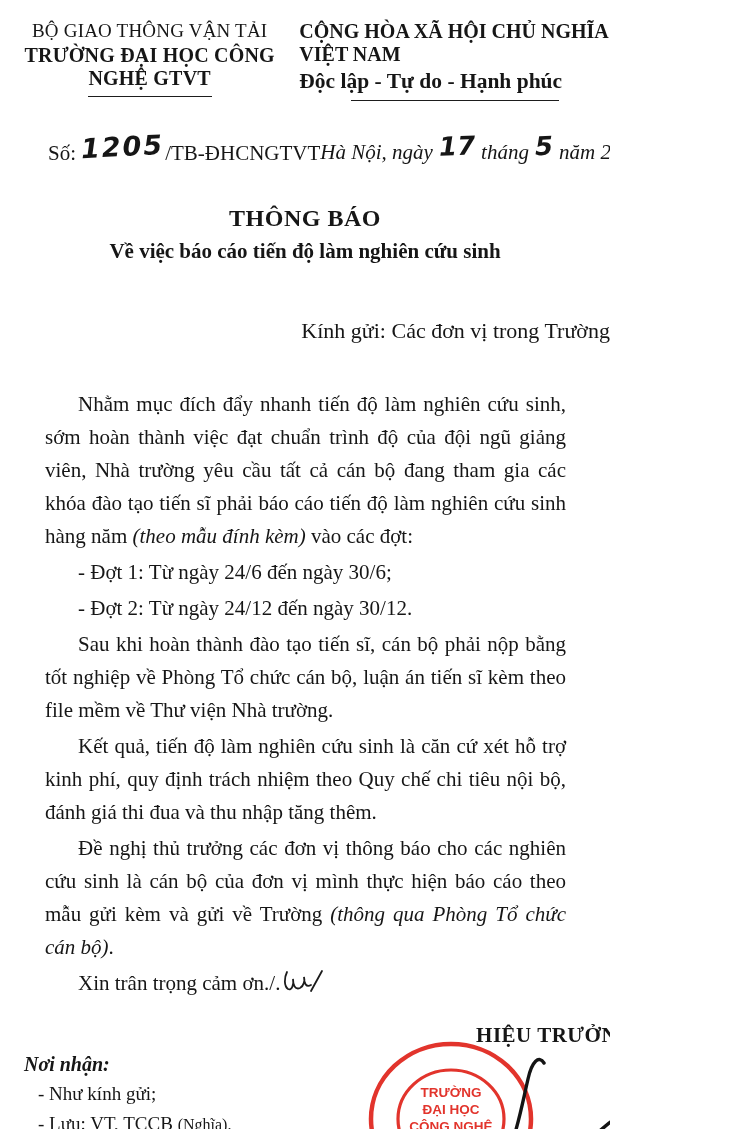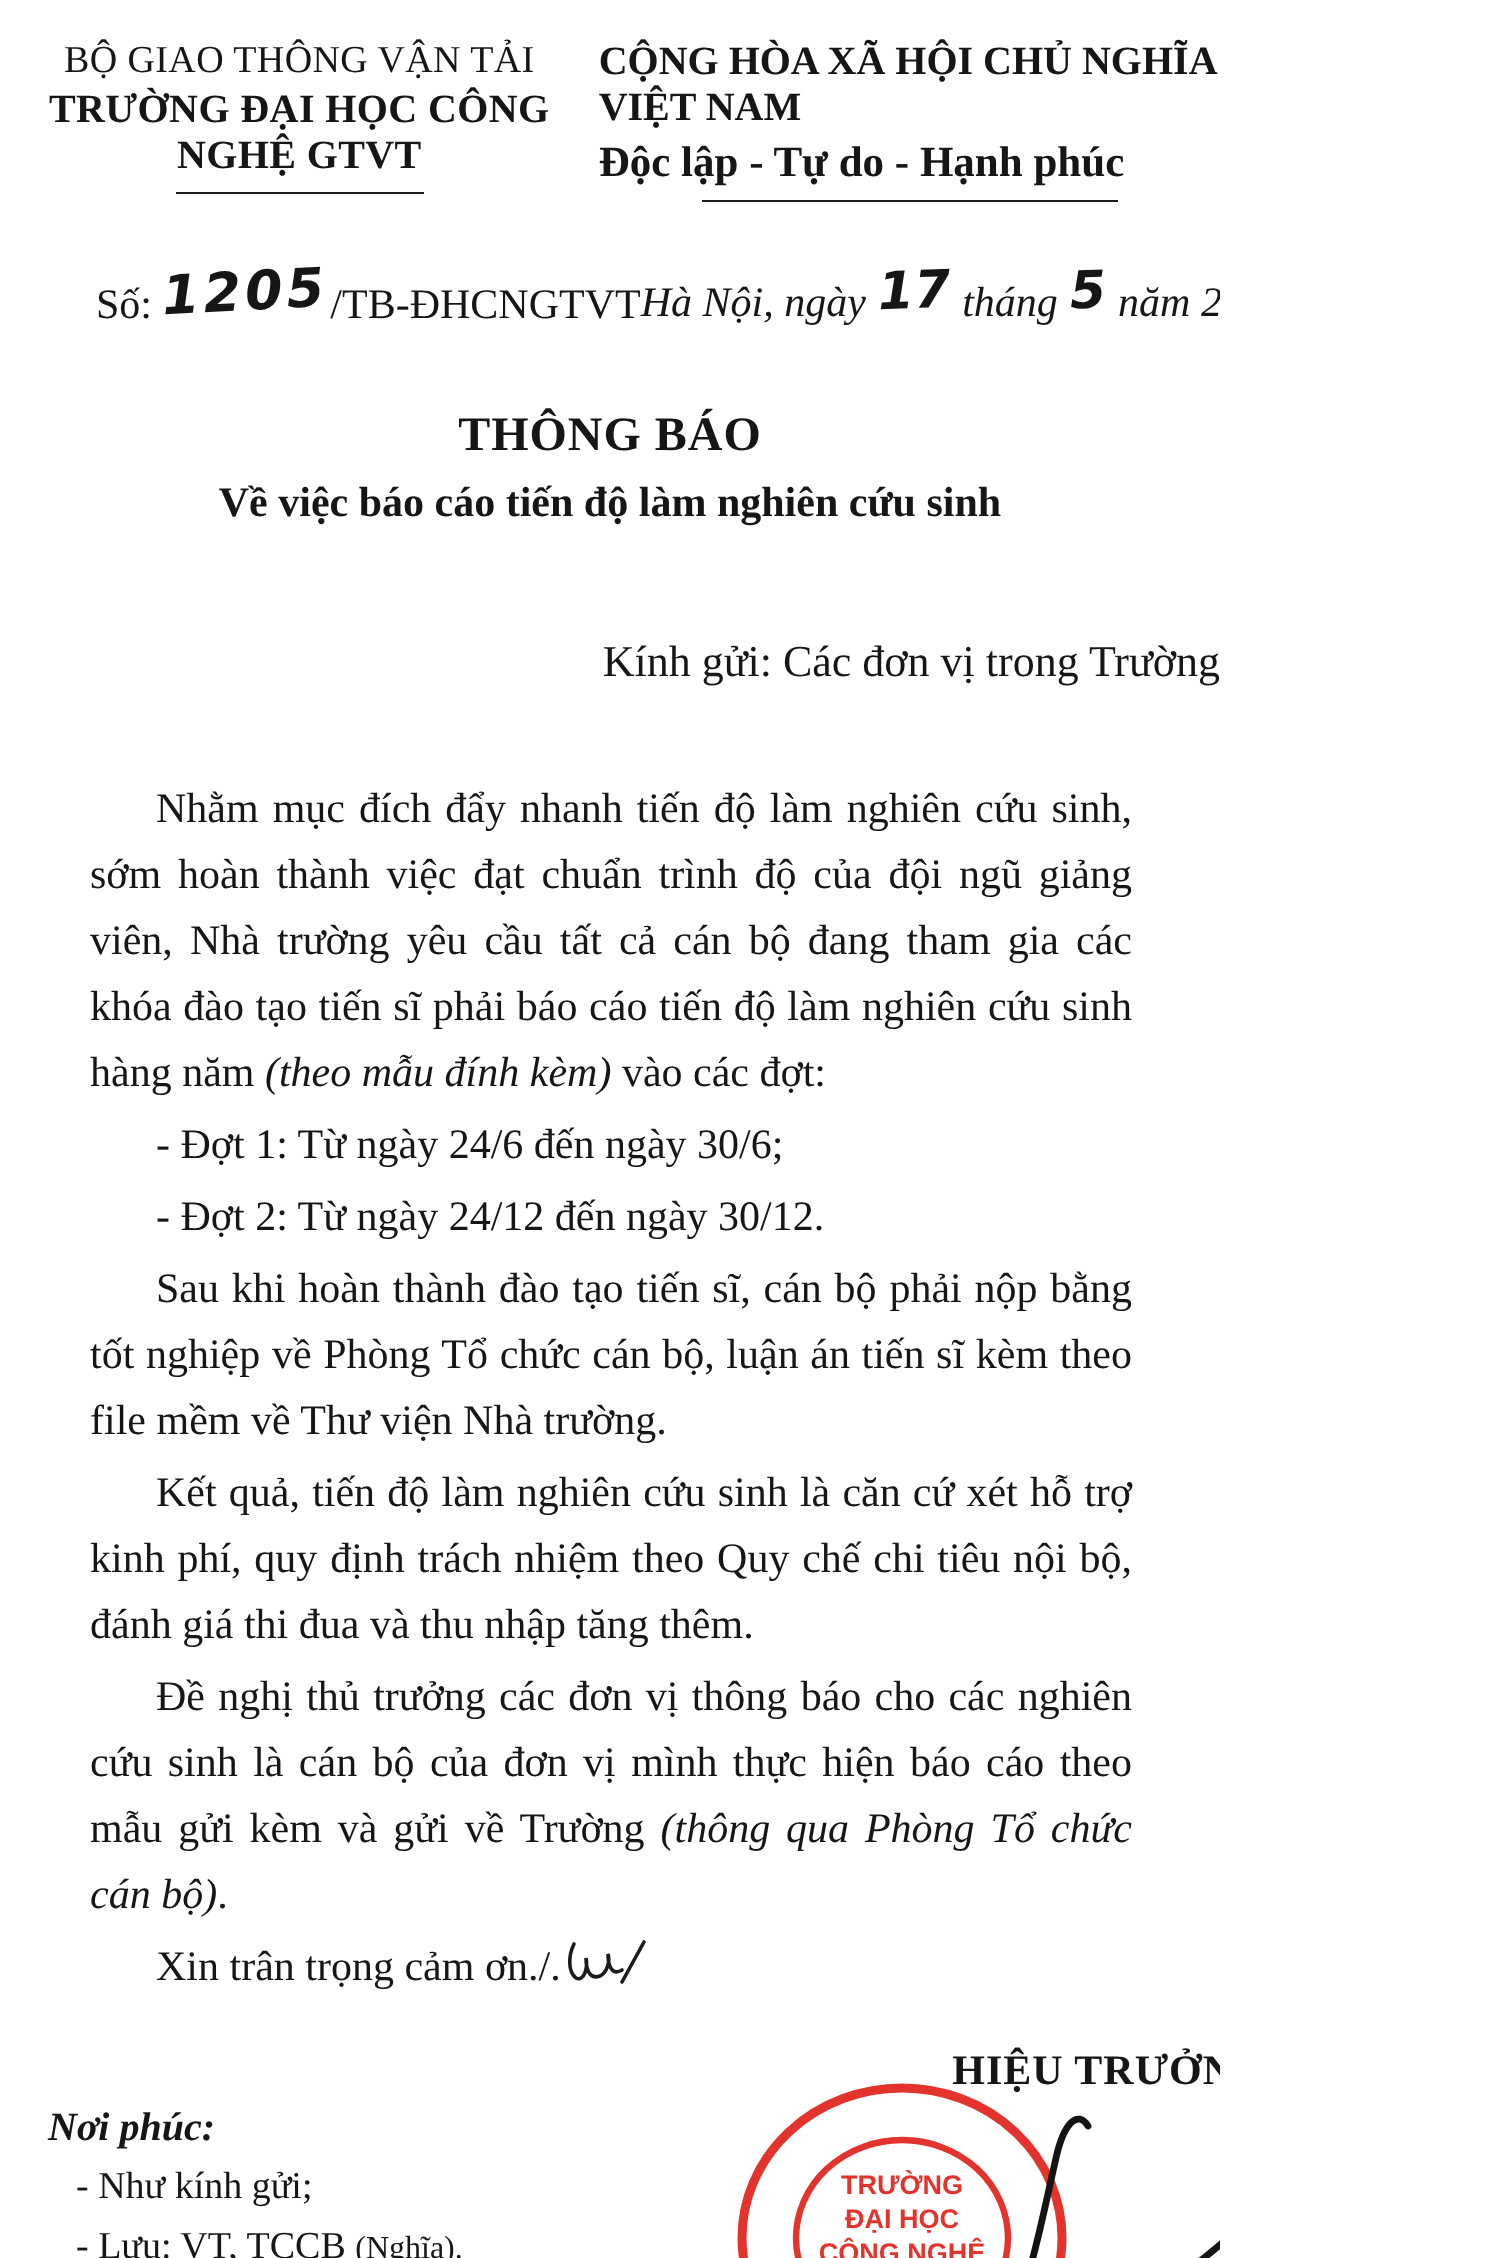--- a/index.html
+++ b/index.html
@@ -88,21 +88,21 @@
     <p class="bp"><span>Xin trân trọng cảm ơn./.</span><svg class="initmark" width="42" height="26" viewBox="0 0 42 26">
           <path d="M5,4 C2,10 2,18 6,21 C10,23 12,16 11,11 C11,17 13,22 18,20 C22,18 23,12 22,9 C22,15 24,20 29,17" fill="none" stroke="#1c1c1c" stroke-width="1.8" stroke-linecap="round"></path>
           <path d="M29,23 L40,3" fill="none" stroke="#1c1c1c" stroke-width="1.8" stroke-linecap="round"></path>
         </svg></p>
   </div>
 
   <div class="sigarea">
     <div class="signer-title">HIỆU TRƯỞNG</div>
 
     <div class="recipients">
-      <div class="recip-label">Nơi phúc:</div>
+      <div class="recip-label">Nơi nhận:</div>
       <div class="recip-item">- Như kính gửi;</div>
       <div class="recip-item"><span>- Lưu: VT, TCCB </span><span class="small">(Nghĩa).</span></div>
     </div>
 
     <svg class="stamp" width="170" height="158" viewBox="0 0 170 158">
       <defs>
         <path id="ringArc" d="M 85,140 A 62,62 0 1 1 84.95,140" fill="none"></path>
       </defs>
       <ellipse cx="85" cy="78" rx="80" ry="75" fill="none" stroke="#e2342c" stroke-width="4.5"></ellipse>
       <ellipse cx="85" cy="78" rx="53" ry="49" fill="none" stroke="#e2342c" stroke-width="3.2"></ellipse>

